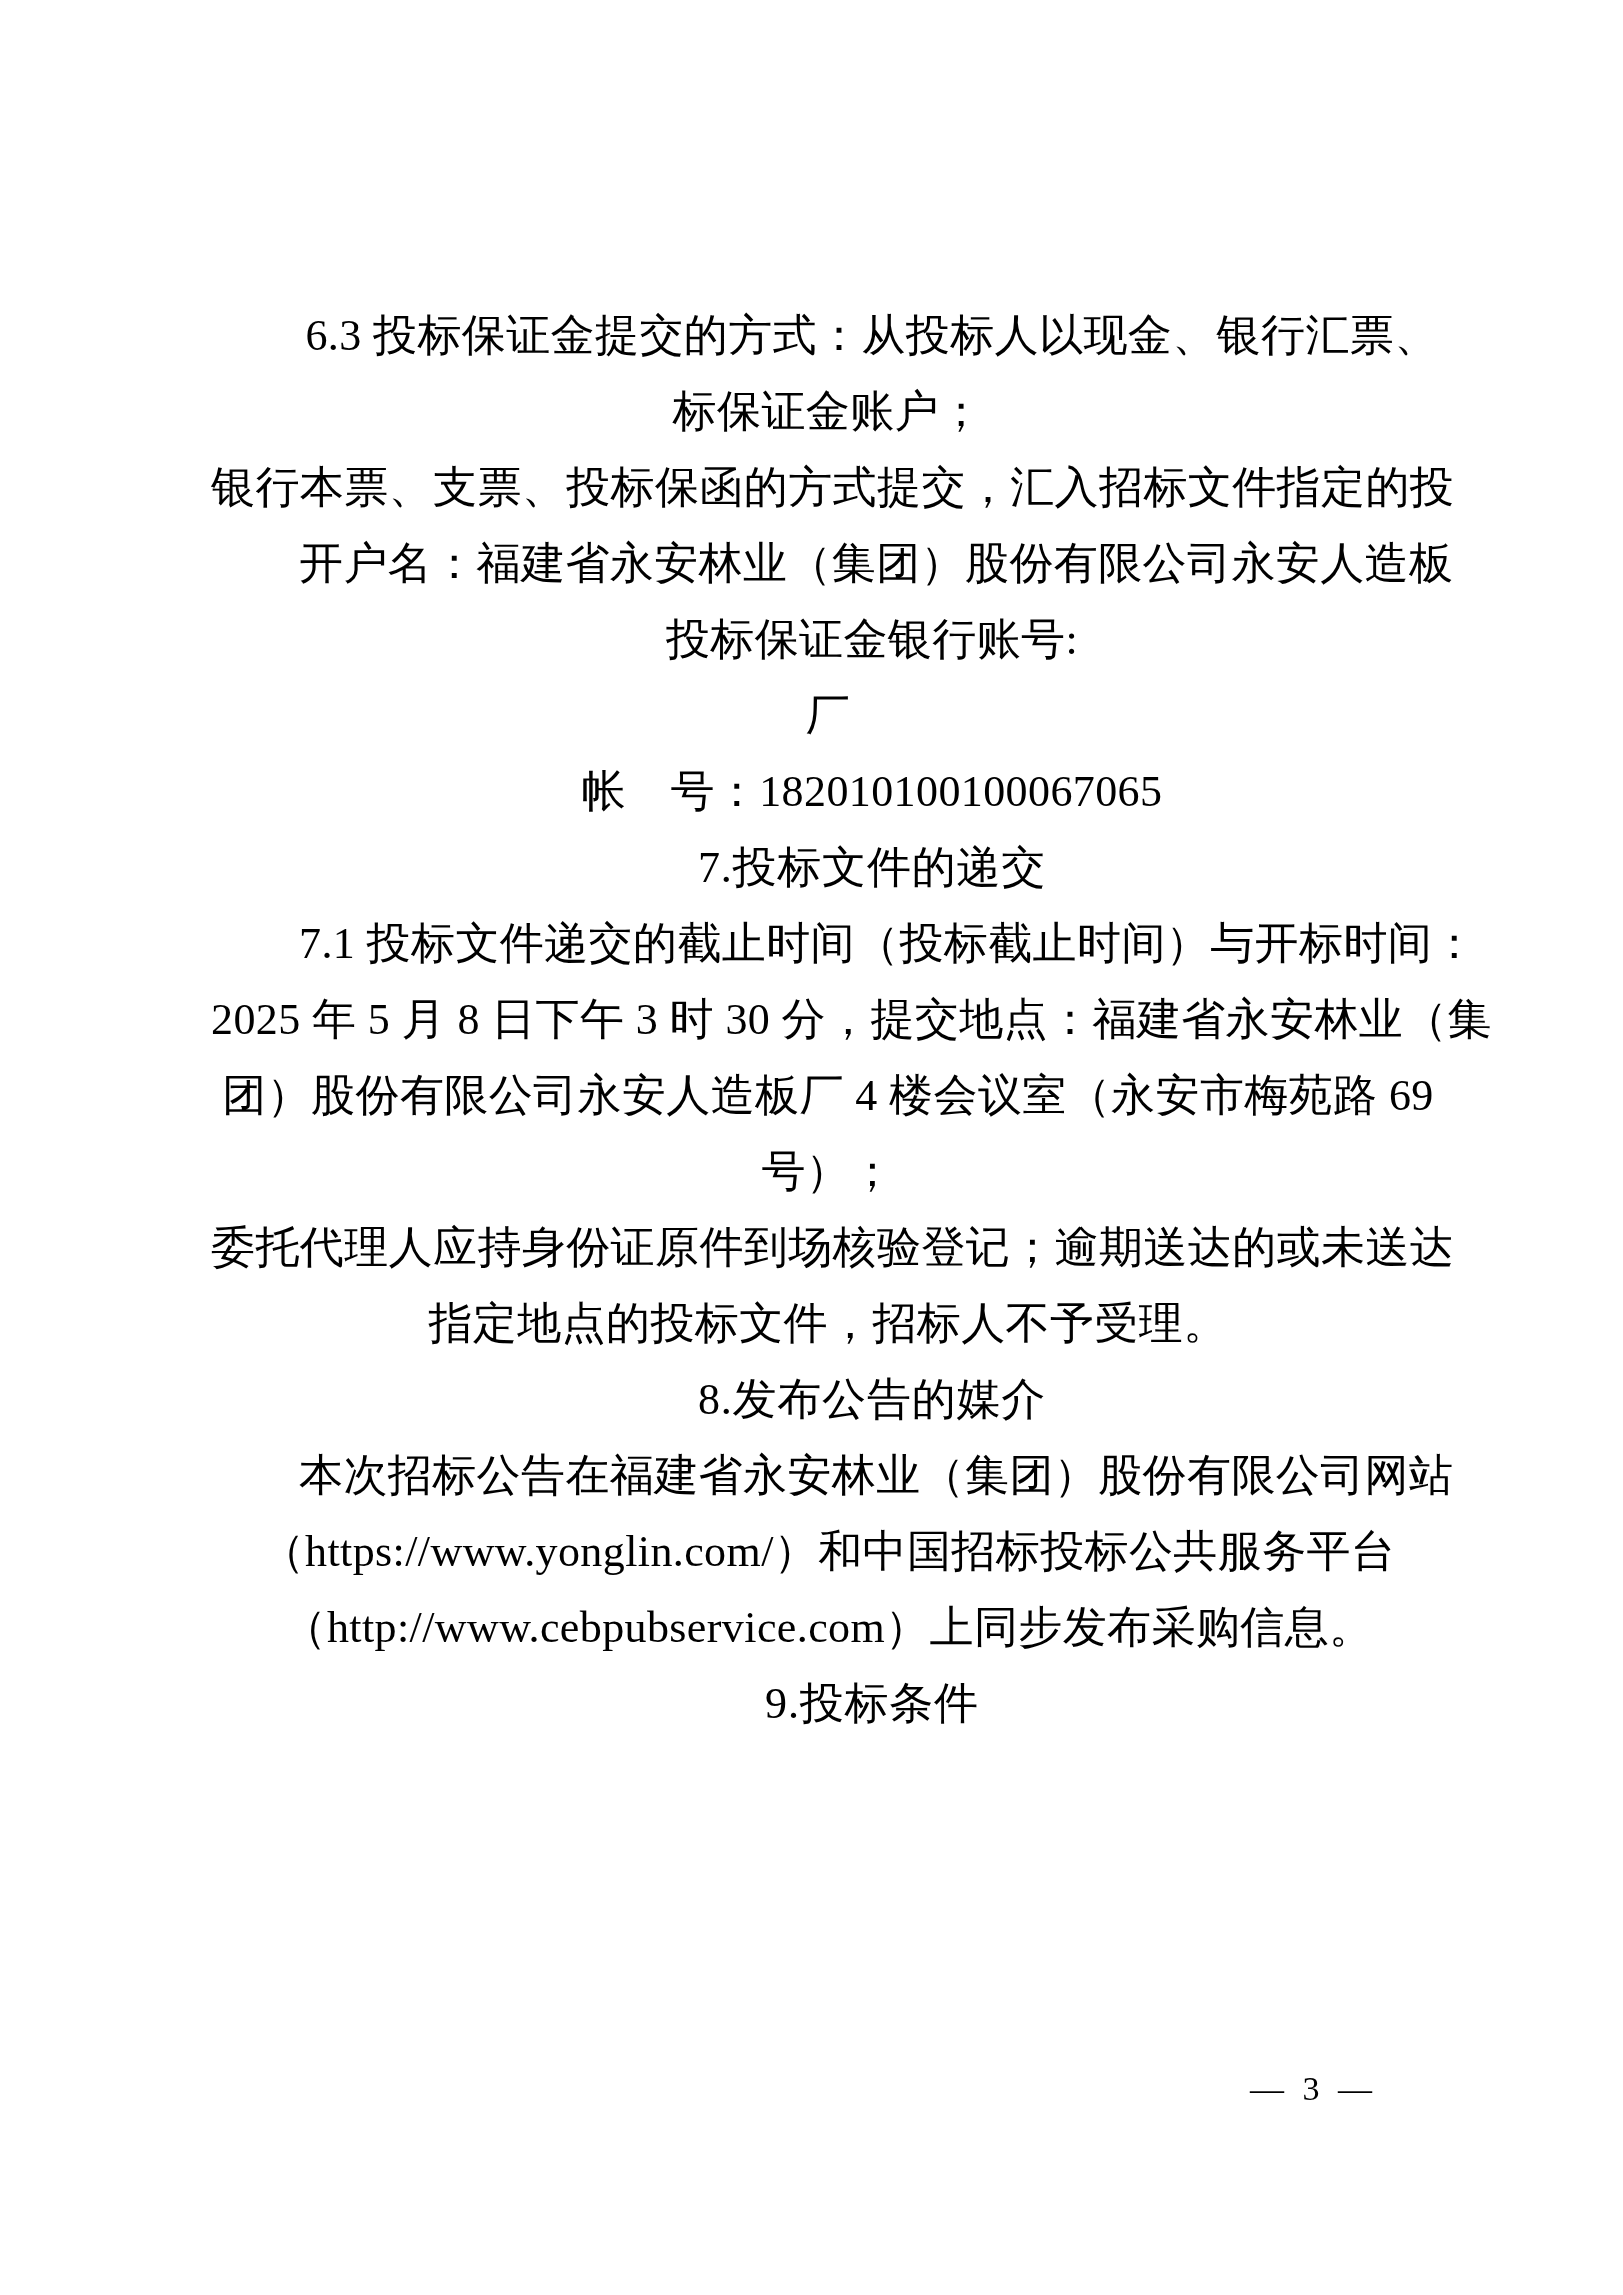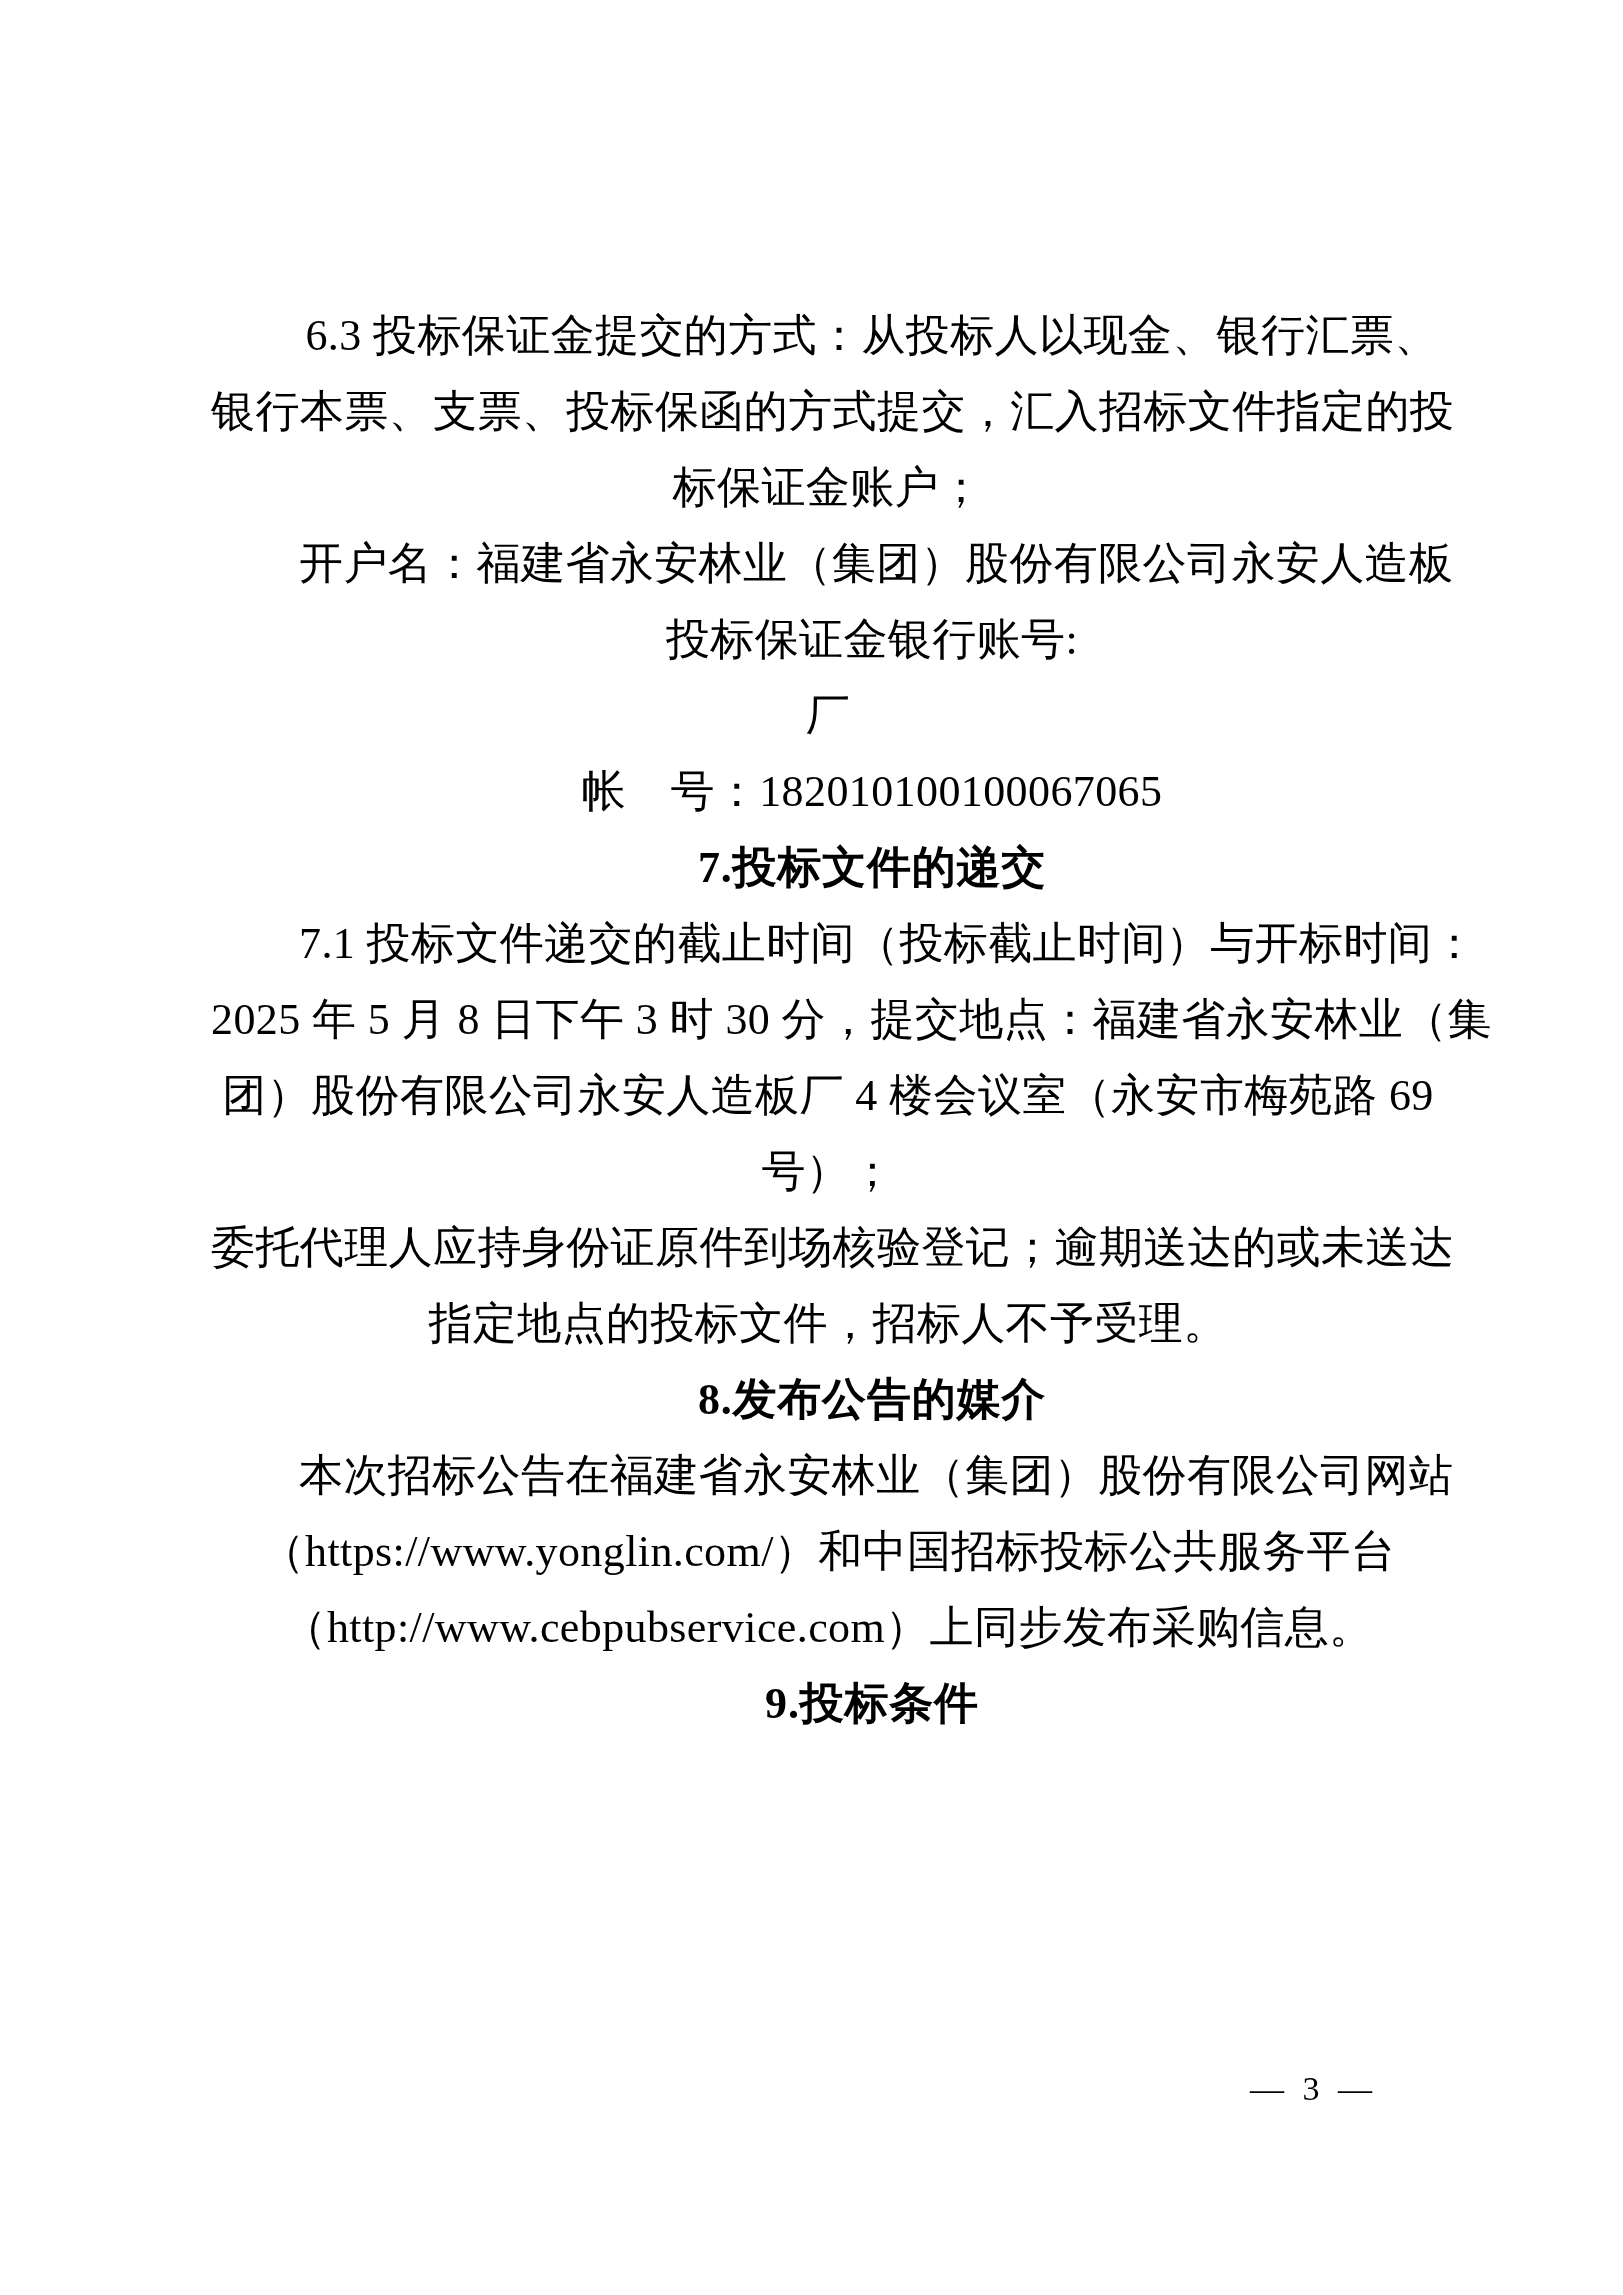--- a/index.html
+++ b/index.html
@@ -31,41 +31,41 @@
     font-size: 44px;
     line-height: 76px;
     height: 76px;
     white-space: pre;
     letter-spacing: 0.4px;
   }
   .line.indent {
     padding-left: 88px; 
   }
   .line.bold {
-    font-weight: bold;
+    font-weight: normal;
     letter-spacing: 0.8px;
   }
   .footer {
     position: absolute;
     left: 1250px;
     top: 2063px;
     font-size: 34px;
     line-height: 51px;
     letter-spacing: 5px;
     white-space: pre;
   }
 </style>
 </head>
 <body>
 
 <div class="page">
   <main class="content" id="doc-lines">
       <div class="line indent">6.3 投标保证金提交的方式：从投标人以现金、银行汇票、</div>
+      <div class="line">标保证金账户；</div>
       <div class="line">银行本票、支票、投标保函的方式提交，汇入招标文件指定的投</div>
-      <div class="line">标保证金账户；</div>
       <div class="line indent">开户名：福建省永安林业（集团）股份有限公司永安人造板</div>
       <div class="line indent">投标保证金银行账号:</div>
       <div class="line">厂</div>
       <div class="line indent">帐　号：182010100100067065</div>
       <div class="line indent bold">7.投标文件的递交</div>
       <div class="line indent">7.1 投标文件递交的截止时间（投标截止时间）与开标时间：</div>
       <div class="line">2025 年 5 月 8 日下午 3 时 30 分，提交地点：福建省永安林业（集</div>
       <div class="line">团）股份有限公司永安人造板厂 4 楼会议室（永安市梅苑路 69</div>
       <div class="line">号）；</div>
       <div class="line">委托代理人应持身份证原件到场核验登记；逾期送达的或未送达</div>

